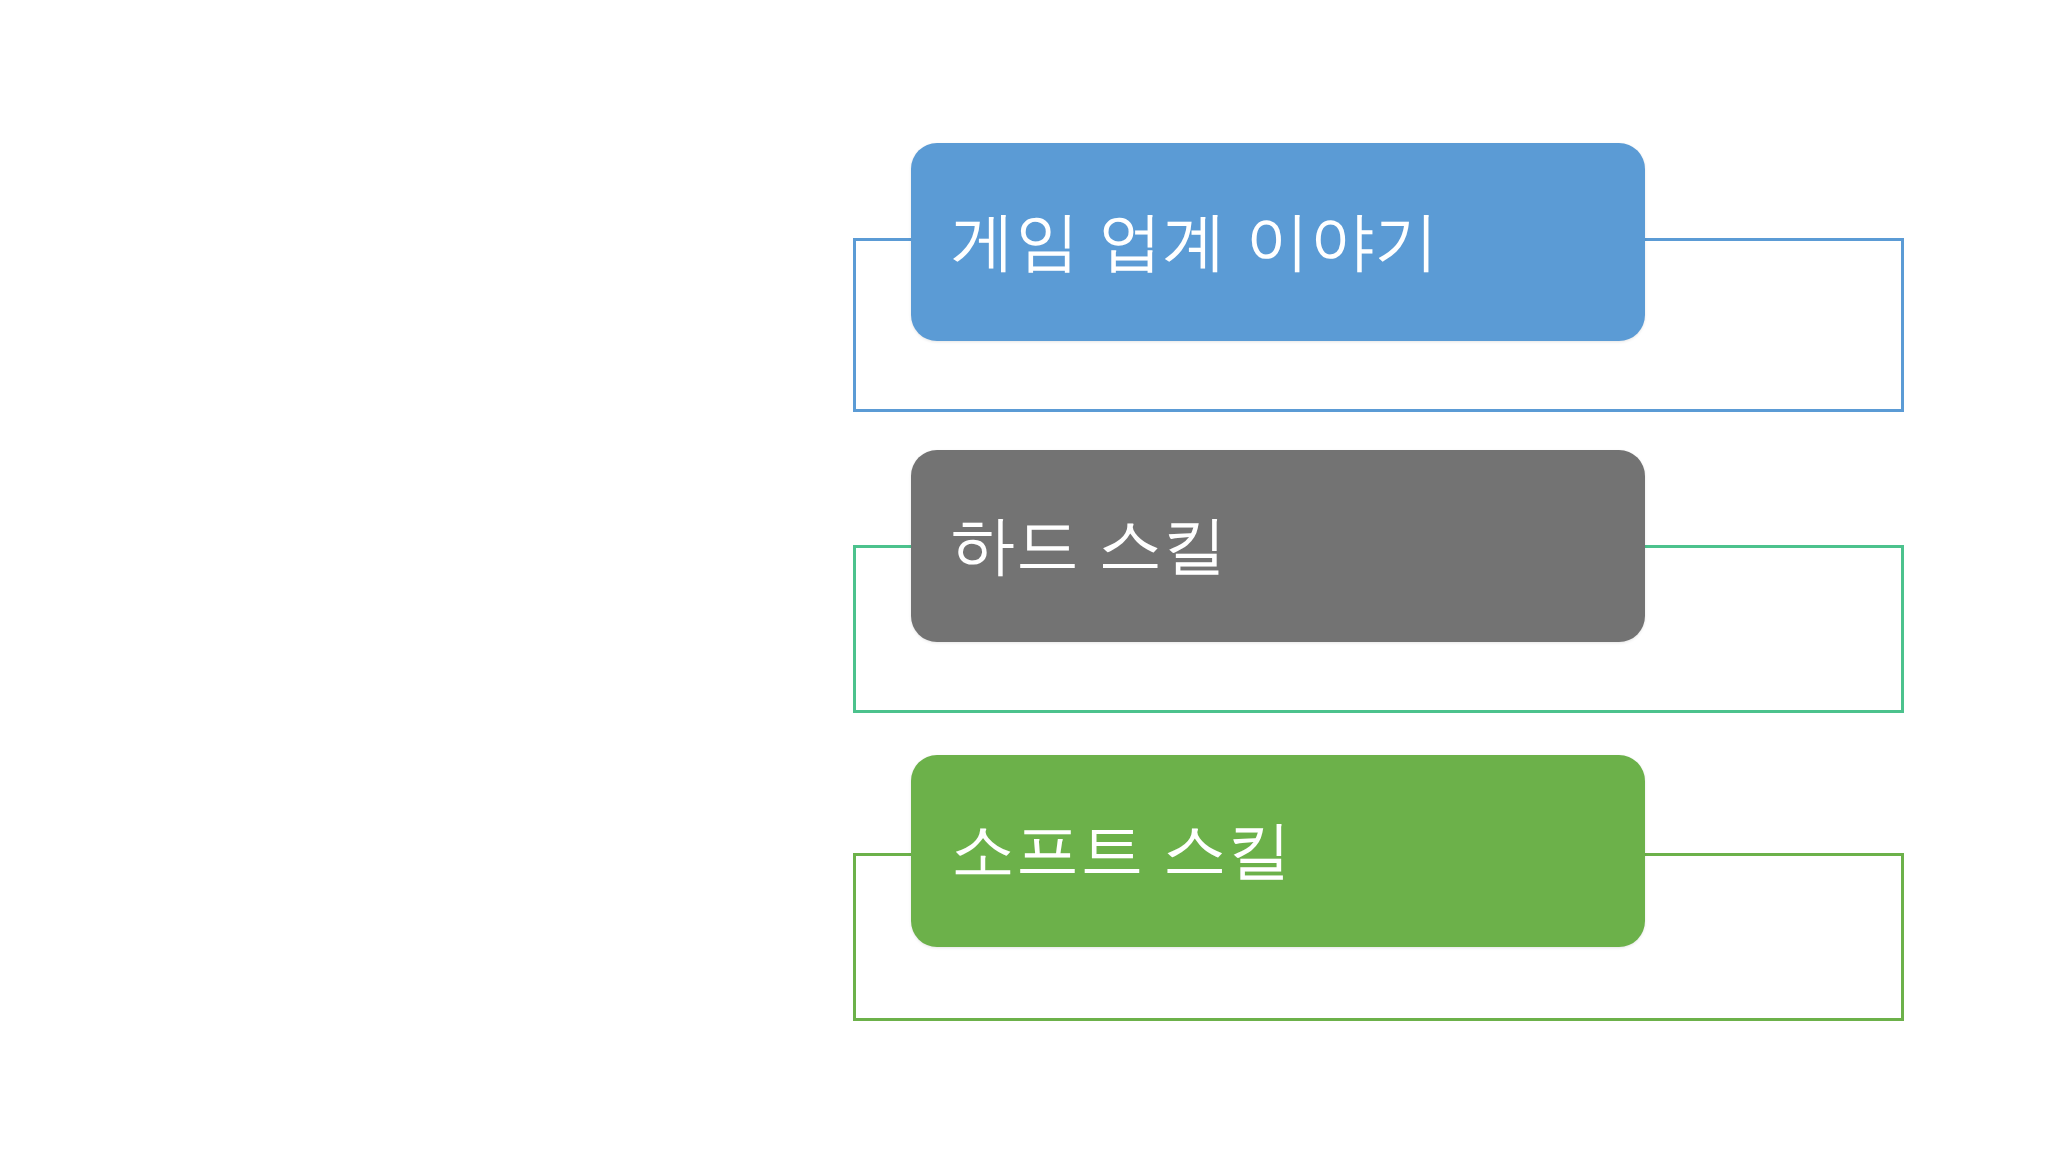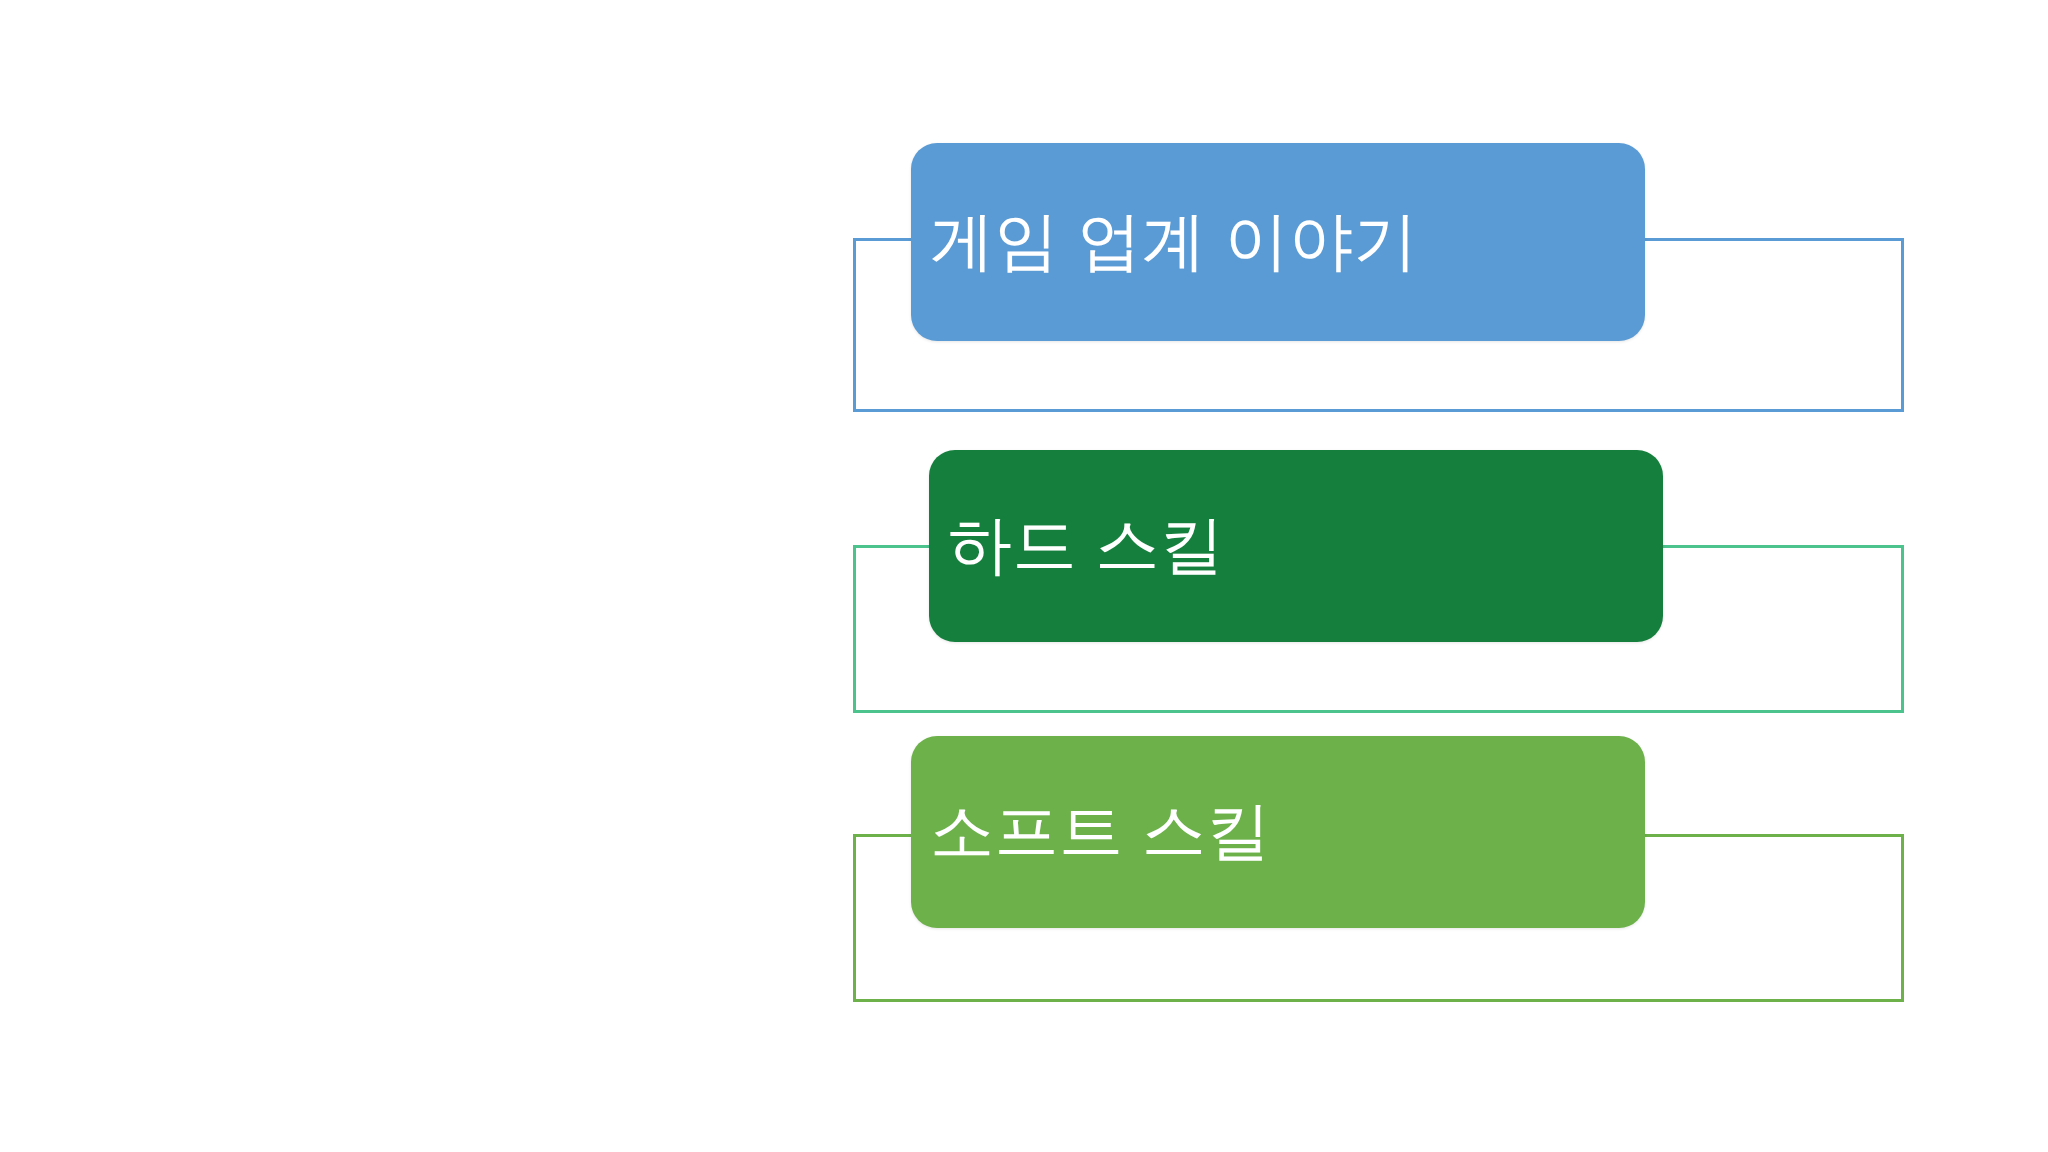--- a/index.html
+++ b/index.html
@@ -46,21 +46,21 @@
     height: 1152px;
   }
 
   .item-block {
     position: absolute;
     left: 853px;
     width: 1055px;
   }
   .item-block.i0 { top: 143px; height: 272px; }
   .item-block.i1 { top: 450px; height: 266px; }
-  .item-block.i2 { top: 736px; height: 266px; }
+  .item-block.i2 { top: 755px; height: 266px; }
 
   
   .outline-rect {
     position: absolute;
     left: 0;
     width: 1051px;
     border-style: solid;
     border-width: 3px;
     background: transparent;
     box-sizing: border-box;
@@ -72,21 +72,21 @@
   
   .chip {
     position: absolute;
     left: 58px;
     top: 0;
     width: 734px;
     border-radius: 26px;
     box-sizing: border-box;
     display: flex;
     align-items: center;
-    padding-left: 19px;
+    padding-left: 40px;
     box-shadow: 0 1px 3px rgba(0,0,0,0.10);
   }
   .item-block.i0 .chip { height: 198px; }
   .item-block.i1 .chip { height: 192px; }
   .item-block.i2 .chip { height: 192px; }
 
   .chip-label {
     color: #ffffff;
     font-size: 64px;
     font-weight: 400;
@@ -105,21 +105,21 @@
 
     <div class="item-block i0">
       <div class="outline-rect" style="border-color: rgb(91, 155, 213);"></div>
       <div class="chip" style="background-color: rgb(91, 155, 213);">
         <span class="chip-label" style="color: rgb(255, 255, 255);">게임 업계 이야기</span>
       </div>
     </div>
 
     <div class="item-block i1">
       <div class="outline-rect" style="border-color: rgb(76, 194, 141);"></div>
-      <div class="chip" style="background-color: #15803d; margin-left: 18px;">
+      <div class="chip" style="background-color: #737373;">
         <span class="chip-label" style="color: rgb(255, 255, 255);">하드 스킬</span>
       </div>
     </div>
 
     <div class="item-block i2">
       <div class="outline-rect" style="border-color: rgb(108, 177, 74);"></div>
       <div class="chip" style="background-color: rgb(108, 177, 74);">
         <span class="chip-label" style="color: rgb(255, 255, 255);">소프트 스킬</span>
       </div>
     </div>

